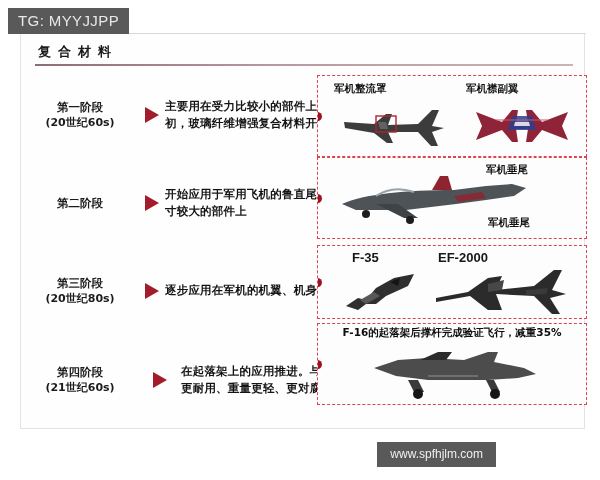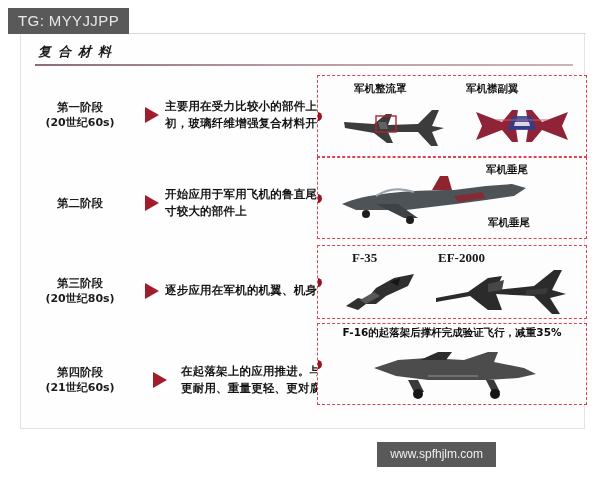--- a/index.html
+++ b/index.html
@@ -41,21 +41,20 @@
   .card::before{
     content:""; position:absolute; left:-1px; top:0; width:566px; height:1px;
     background:#d8d8d8;
   }
 
   .title {
     position: absolute; left: 17px; top: 10px;
     font-size: 13px; font-weight: bold; color: #1a1a1a;
     letter-spacing: 7px;
     font-family: "DejaVu Sans", sans-serif;
-    font-style: italic;
   }
   .title-rule {
     position: absolute; left: 14px; top: 31px;
     width: 538px; height: 2px;
     background: linear-gradient(to right, #8d6e72 0%, #b79aa0 45%, #cbb3b8 100%);
   }
 
   
   .rows { position: absolute; left: 0; top: 38px; width: 565px; }
   .row { position: relative; width: 565px; display: flex; align-items: center; }
@@ -125,21 +124,21 @@
   }
 
   .plabel {
     position: absolute;
     font-size: 10.5px; font-weight: bold; color: #111;
     font-family: "DejaVu Sans", sans-serif;
     white-space: nowrap;
   }
   .plabel-lat {
     font-size: 13px; font-weight: bold; color: #171717;
-    font-family: Liberation Serif, serif;
+    font-family: Liberation Sans, sans-serif;
     text-align: right;
   }
   .caption-bar {
     position: absolute; left: 0; right: 0; top: 0;
     font-size: 10.5px; font-weight: bold; color: #0d0d0d;
     text-align: center; padding: 2px 2px 0 2px;
     font-family: "DejaVu Sans", sans-serif;
     white-space: nowrap;
   }
 
@@ -222,21 +221,21 @@
           <span class="dot dot-b"></span>
         </div>
       </div>
 
     </div>
 
     <div class="panels">
 
       <div class="panel p1">
         <span class="pdot"></span>
-        <div class="plabel" style="left:36px; top:6px;">军机整流罩</div>
+        <div class="plabel" style="left:16px; top:6px;">军机整流罩</div>
         <div class="plabel" style="left:148px; top:6px;">军机襟副翼</div>
         <div class="jet" style="left:22px; top:26px;">
           <svg width="108" height="48" viewBox="0 0 108 48">
             <path d="M4 20 L34 22 L46 12 L52 12 L48 23 L78 22 L92 8 L99 8 L92 24 L104 26 L92 30 L98 44 L91 44 L78 30 L48 30 L53 41 L47 41 L34 31 L5 26 Z" fill="#3c3c3c"></path>
             <path d="M38 20 L46 20 L48 27 L40 27 Z" fill="#6f6f6f" opacity=".75"></path>
             <rect x="36" y="14" width="20" height="16" fill="none" stroke="#b0222f" stroke-width="1.4"></rect>
           </svg>
         </div>
         <div class="jet" style="left:148px; top:24px;">
           <svg width="112" height="52" viewBox="0 0 112 52">

